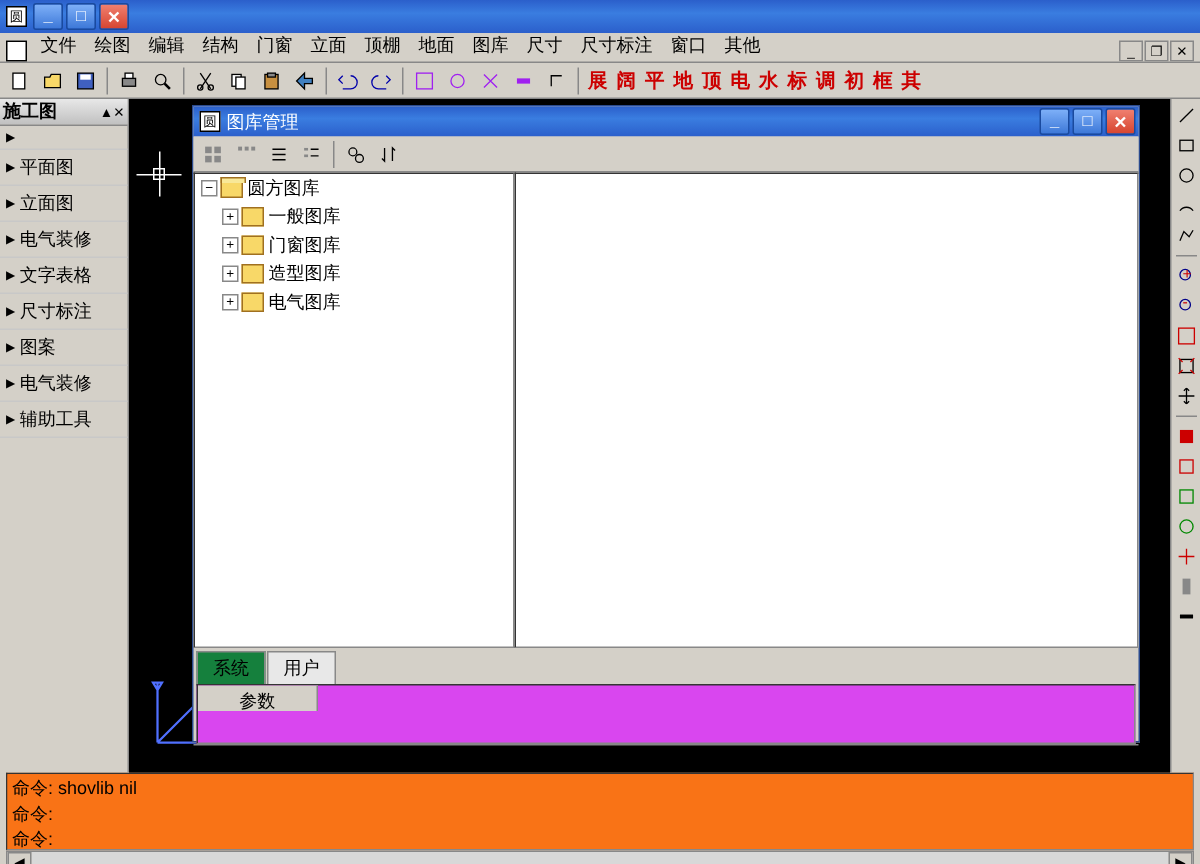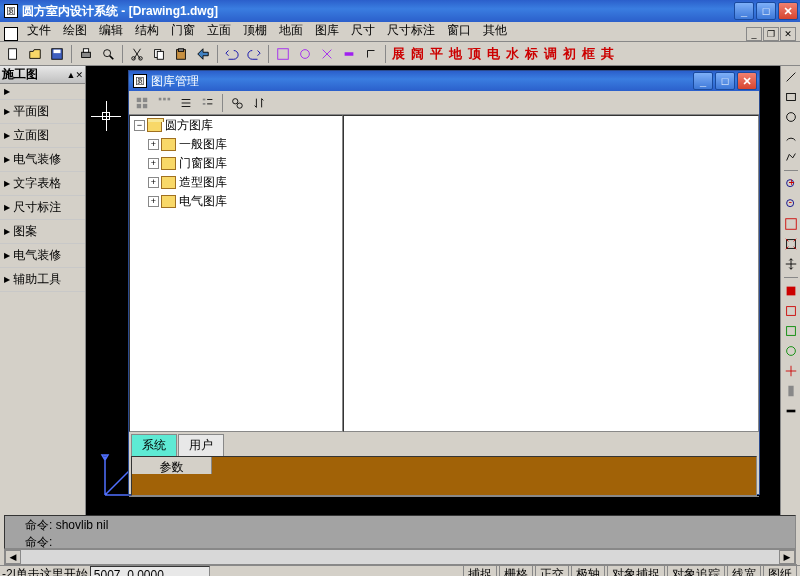--- a/index.html
+++ b/index.html
@@ -44,39 +44,38 @@
 .dlg-tb{height:24px;background:#d4d0c8;border-bottom:1px solid #888;display:flex;align-items:center;padding:0 2px}
 .dlg-body{display:flex;height:317px}
 .treepane{width:214px;background:#fff;border:1px inset #888;margin:0;overflow:auto}
 .previewpane{flex:1;background:#fff;border:1px inset #888;margin:0}
 .treenode{display:flex;align-items:center;padding:1px 0;cursor:pointer}
 .treenode .exp{width:11px;height:11px;border:1px solid #888;display:flex;align-items:center;justify-content:center;font-size:9px;margin-right:2px;line-height:1}
 .treenode .fold{width:15px;height:13px;background:#f8d868;border:1px solid #a07020;margin-right:3px;position:relative}
 .treenode .fold.open::before{content:"";position:absolute;width:15px;height:3px;background:#f8e898;top:-2px;left:-1px;border:1px solid #a07020;border-bottom:none}
 .treechild{margin-left:18px}
 .tabbar{display:flex;margin:2px 0 0 2px}
-.tab{padding:2px 10px;border:1px solid #888;border-bottom:none;background:#5eead4;cursor:pointer;margin-right:1px}
+.tab{padding:2px 10px;border:1px solid #888;border-bottom:none;background:#15803d;cursor:pointer;margin-right:1px}
 .tab.active{background:#e8e8e8}
-.paramgrid{height:40px;background:#a16207;border:1px inset #888;margin:0 2px;display:flex}
+.paramgrid{height:40px;background:#d946ef;border:1px inset #888;margin:0 2px;display:flex}
 .paramgrid .ph{width:80px;border-right:1px solid #888;background:#d4d0c8;text-align:center;padding:2px 0;height:17px}
 .dlg-status{height:18px;border-top:1px solid #888;padding:2px 4px;font-size:11px;display:flex;align-items:center}
-.cmdpanel{height:34px;background:#a3a3a3;border:1px inset #888;margin:0 4px;overflow:auto;padding:1px 20px;font-family:monospace}
+.cmdpanel{height:52px;background:#f97316;border:1px inset #888;margin:0 4px;overflow:auto;padding:1px 3px;font-family:monospace}
 .statusbar{height:18px;background:#d4d0c8;border-top:1px solid #888;display:flex;align-items:center;padding:0 2px}
 .statusbar .coord{width:120px;border:1px inset #888;padding:1px 3px;margin:0 2px;background:#e8e8e8}
 .statusbar .sbtn{padding:1px 4px;border:1px solid #888;margin:0 1px;cursor:pointer}
 .scroll-h{height:16px;background:#d8d8d8;border:1px solid #888;display:flex;align-items:center;margin:0 4px}
 .scroll-h .sb-arr{width:16px;height:14px;background:#d4d0c8;border:1px solid #888;text-align:center;font-size:9px;line-height:12px;cursor:pointer}
 .scroll-h .sb-track{flex:1}
 </style>
 </head>
 <body>
 
 <div class="titlebar">
   <span class="ticon">圆</span>
-  <span class="title">圆方室内设计系统 - [Drawing1.dwg]</span>
   <div class="winbtns">
     <div class="winbtn">_</div>
     <div class="winbtn">□</div>
     <div class="winbtn close">✕</div>
   </div>
 </div>
 
 <div class="menubar">
   <span class="micon"></span>
   <span class="mitem">文件</span>

